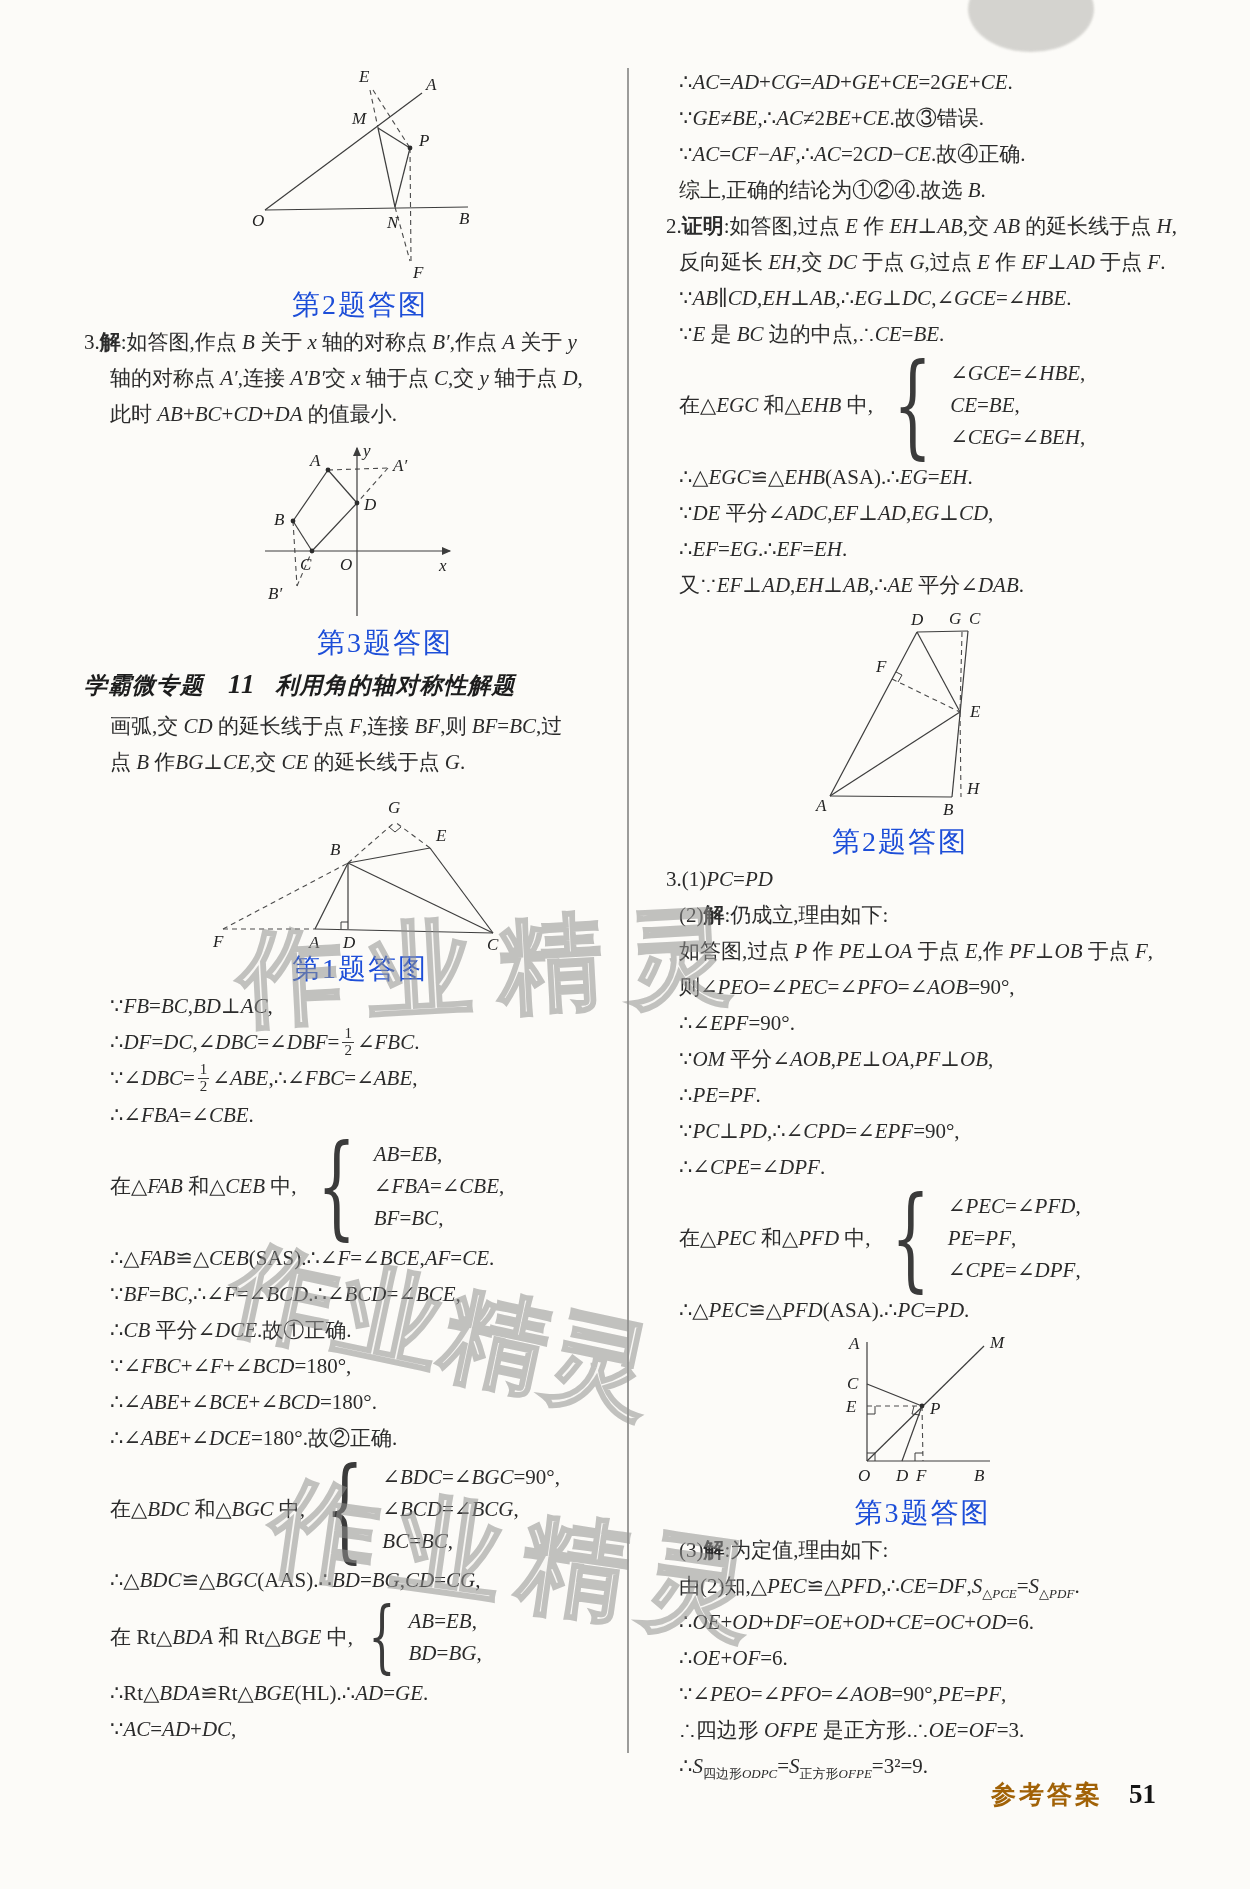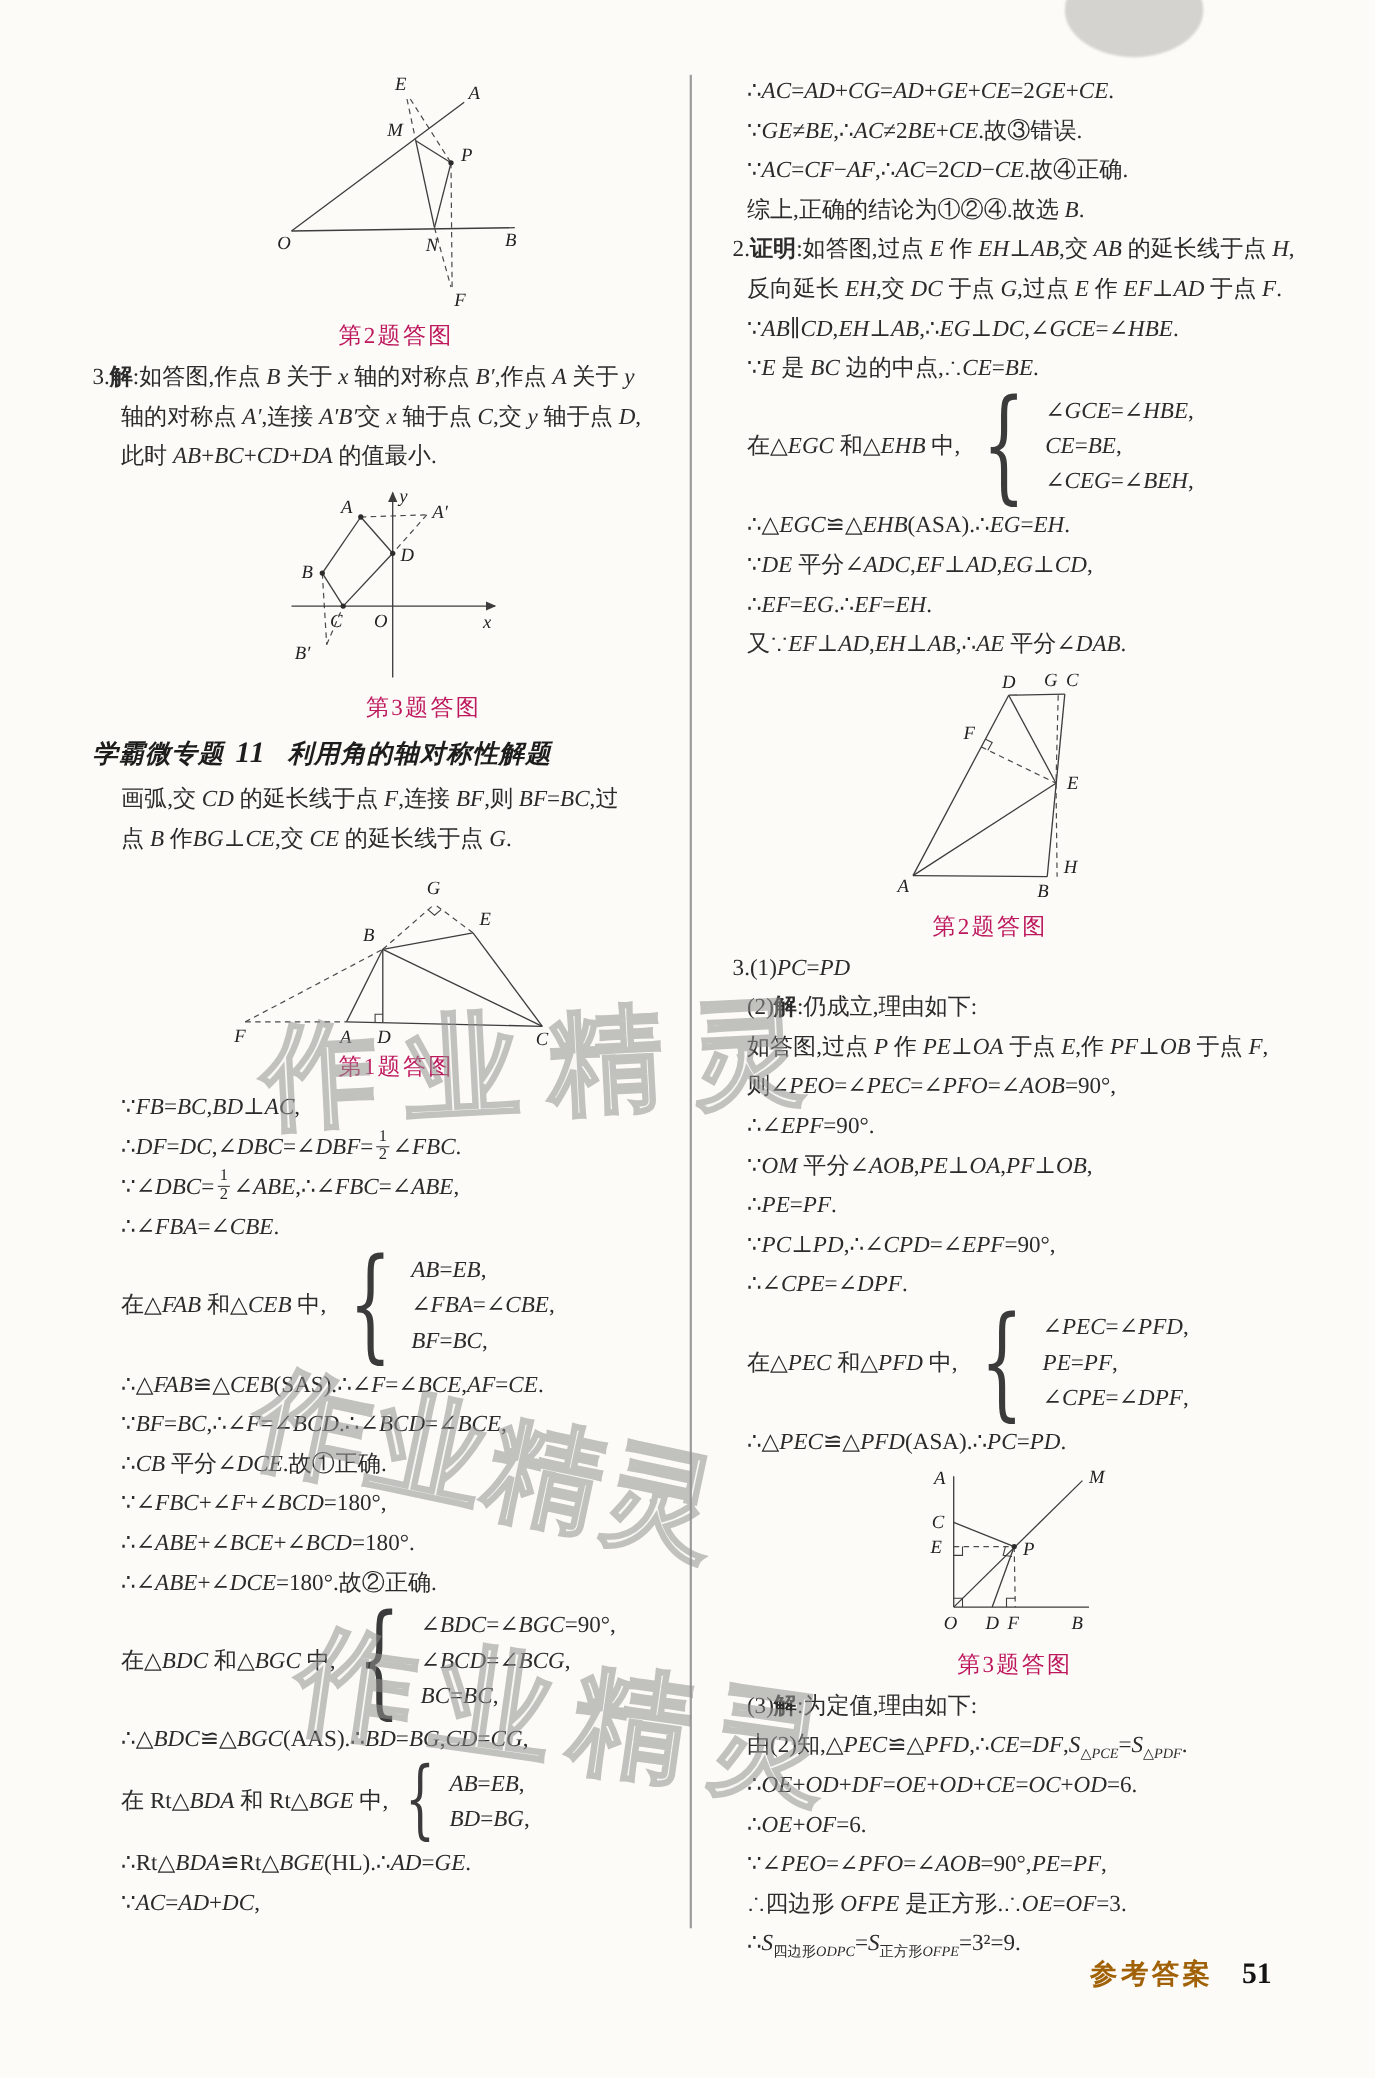--- a/index.html
+++ b/index.html
@@ -22,24 +22,24 @@
       font-size:15px;line-height:1.05;margin:0 3px;transform:translateY(-2px);}
   .fr .d{border-top:1.4px solid #3b3b3b;padding:0 2px;}
   .sys{display:flex;align-items:center;margin:3px 0;}
   .left .sys{padding-left:26px;} .right .sys{padding-left:13px;}
   .sys .pre{font-size:21px;white-space:nowrap;}
   .sys .brace{font-family:"DejaVu Serif",serif;font-weight:300;color:#3b3b3b;line-height:.9;
       transform:scaleX(.55);margin:0 2px 0 4px;}
   .sys .rows .row{font-size:21px;line-height:32px;white-space:nowrap;}
   .figwrap{margin-top:6px;margin-bottom:2px;}
   .figwrap svg{display:block;}
-  .cap{font-size:21px;letter-spacing:2px;text-align:center;line-height:30px;margin-bottom:4px;color:#be185d;}
+  .cap{font-size:28px;letter-spacing:2px;text-align:center;line-height:30px;margin-bottom:4px;color:#1d4ed8;}
   .heading{font-weight:800;font-style:italic;font-size:23px;letter-spacing:1px;line-height:44px;
       white-space:nowrap;color:#1d1d1d;font-family:"Liberation Serif","DejaVu Serif",serif;}
-  .heading .hnum{font-size:27px;margin:0 16px 0 10px;font-style:italic;}
+  .heading .hnum{font-size:27px;margin:0 16px 0 24px;font-style:italic;}
   .heading .h2{margin-left:4px;}
   .wm{position:absolute;font-family:"DejaVu Sans","Liberation Sans",sans-serif;font-weight:700;
       color:rgba(130,130,130,0.07);-webkit-text-stroke:2.5px #929290;opacity:.55;
       pointer-events:none;white-space:nowrap;z-index:5;}
   .wm1{left:238px;top:898px;font-size:104px;letter-spacing:26px;transform:rotate(-3deg);}
   .wm2{left:228px;top:1262px;font-size:104px;letter-spacing:4px;transform:rotate(12deg);}
   .wm3{left:268px;top:1488px;font-size:108px;letter-spacing:18px;transform:rotate(8deg);}
   .footer{position:absolute;top:1778px;right:94px;display:flex;align-items:baseline;gap:26px;}
   .flabel{font-weight:bold;font-size:25px;letter-spacing:3px;color:#a16207;}
   .fpage{font-weight:bold;font-size:27px;color:#141414;}

